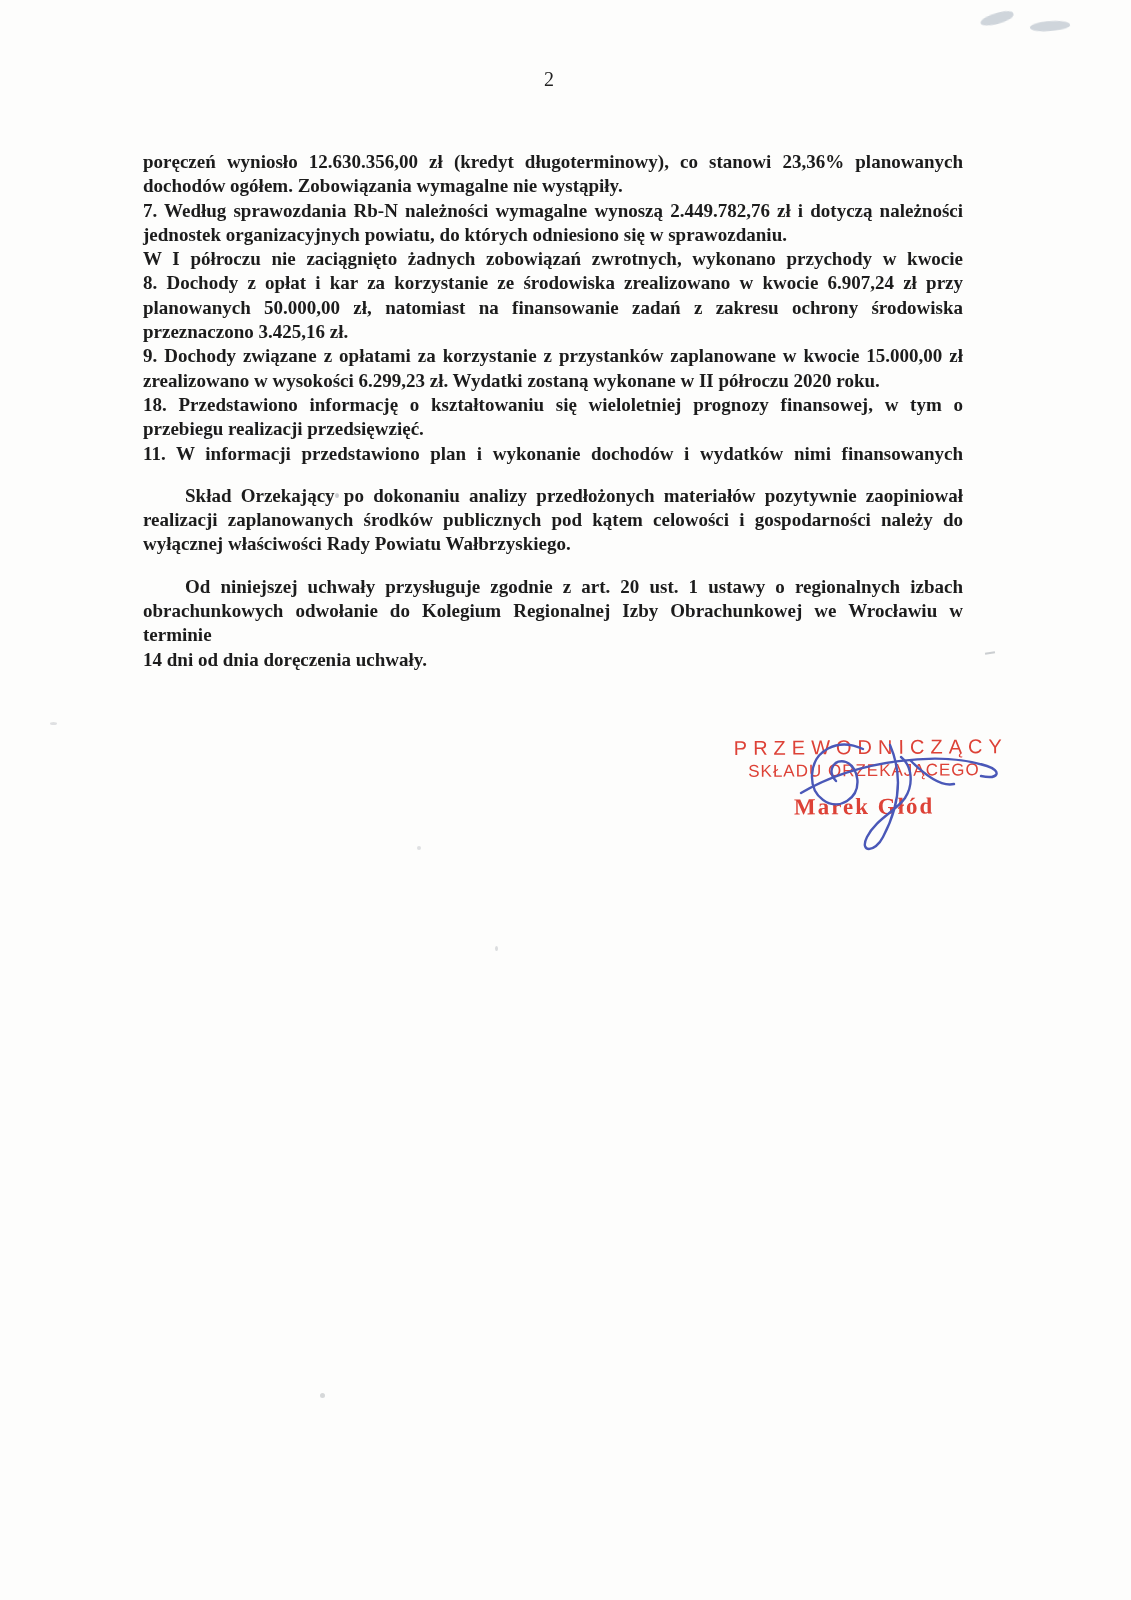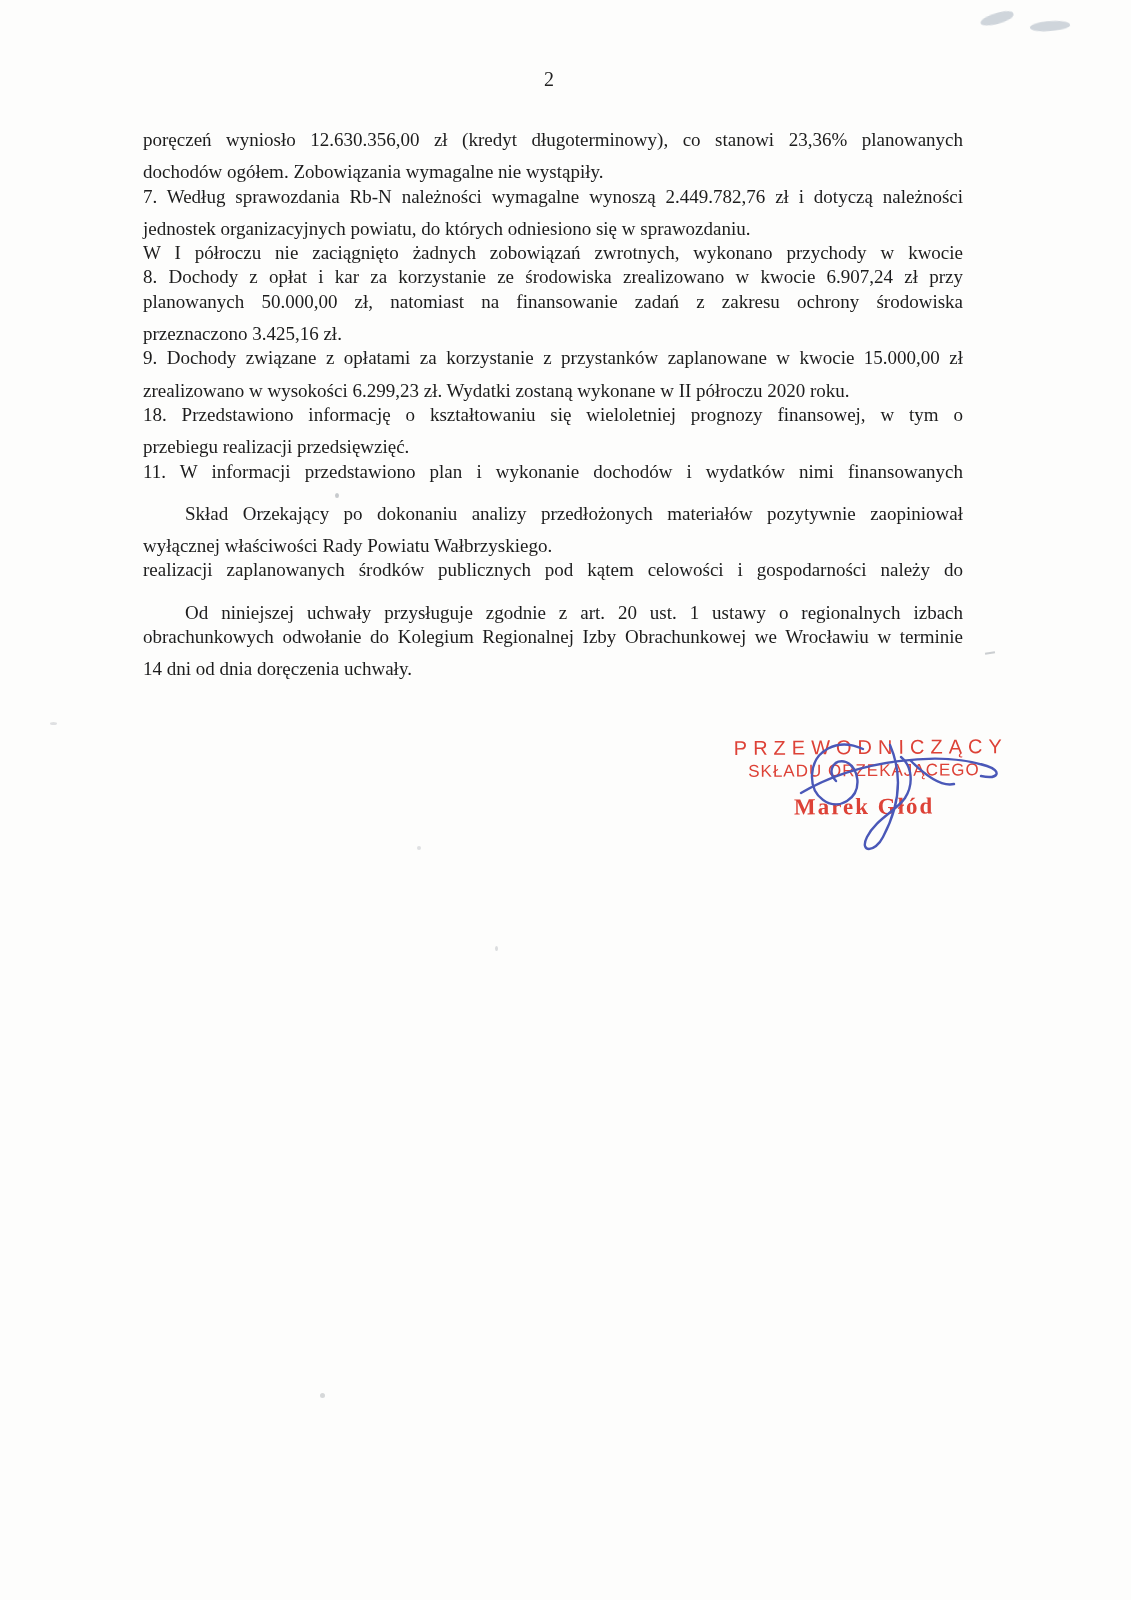--- a/index.html
+++ b/index.html
@@ -21,35 +21,36 @@
     left: 0;
     width: 1098px;
     text-align: center;
     font-size: 20px;
     color: #222;
   }
 
   
   .body-text {
     position: absolute;
-    top: 128px;
+    top: 150px;
     left: 143px;
     width: 820px;
     font-size: 19px;
     line-height: 24.3px;
     text-align: justify;
+    font-weight: bold;
   }
   .para { margin: 0; }
   .para.spacer { margin-top: 18px; }
   .line {
     text-align: justify;
     text-align-last: justify;
     text-justify: inter-word;
   }
-  .line.last { text-align-last: auto; margin-top: 8px; }
+  .line.last { text-align-last: auto; }
   .line.indent { text-indent: 42px; }
 
   
   .stamp {
     position: absolute;
     top: 736px;
     left: 738px;
     width: 252px;
     text-align: center;
     transform: rotate(-0.4deg);
@@ -161,22 +162,22 @@
       </div>
       <div class="para">
         <div class="line">18. Przedstawiono informację o kształtowaniu się wieloletniej prognozy finansowej, w tym o</div>
         <div class="line last">przebiegu realizacji przedsięwzięć.</div>
       </div>
       <div class="para">
         <div class="line">11. W informacji przedstawiono plan i wykonanie dochodów i wydatków nimi finansowanych</div>
       </div>
       <div class="para spacer">
         <div class="line indent">Skład Orzekający po dokonaniu analizy przedłożonych materiałów pozytywnie zaopiniował</div>
+        <div class="line">realizacji zaplanowanych środków publicznych pod kątem celowości i gospodarności należy do</div>
         <div class="line last">wyłącznej właściwości Rady Powiatu Wałbrzyskiego.</div>
-        <div class="line">realizacji zaplanowanych środków publicznych pod kątem celowości i gospodarności należy do</div>
       </div>
       <div class="para spacer">
         <div class="line indent">Od niniejszej uchwały przysługuje zgodnie z art. 20 ust. 1 ustawy o regionalnych izbach</div>
         <div class="line">obrachunkowych odwołanie do Kolegium Regionalnej Izby Obrachunkowej we Wrocławiu w terminie</div>
         <div class="line last">14 dni od dnia doręczenia uchwały.</div>
       </div>
     </div>
 
   <div class="stamp">
     <div class="stamp-line1" style="color: rgb(221, 66, 55);">PRZEWODNICZĄCY</div>

